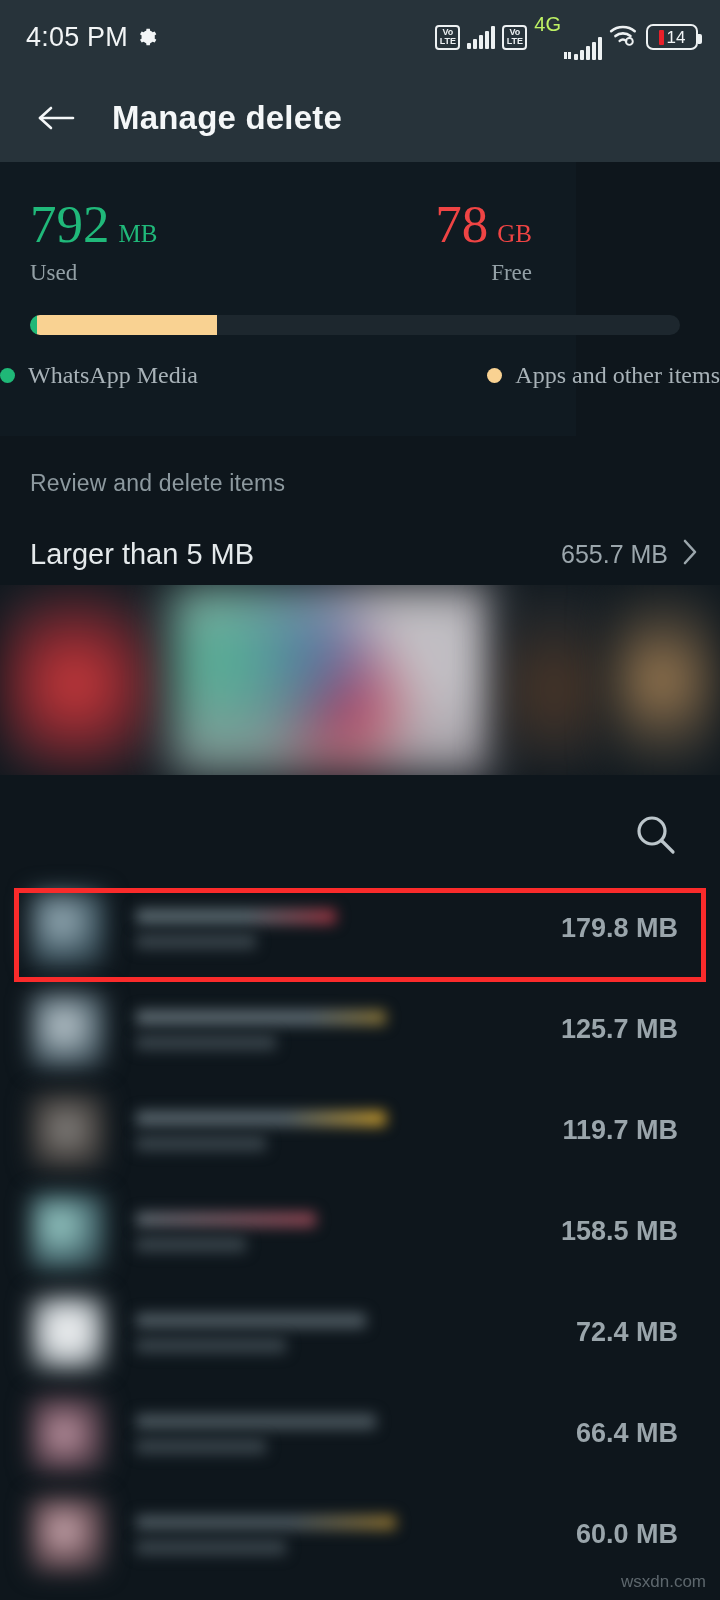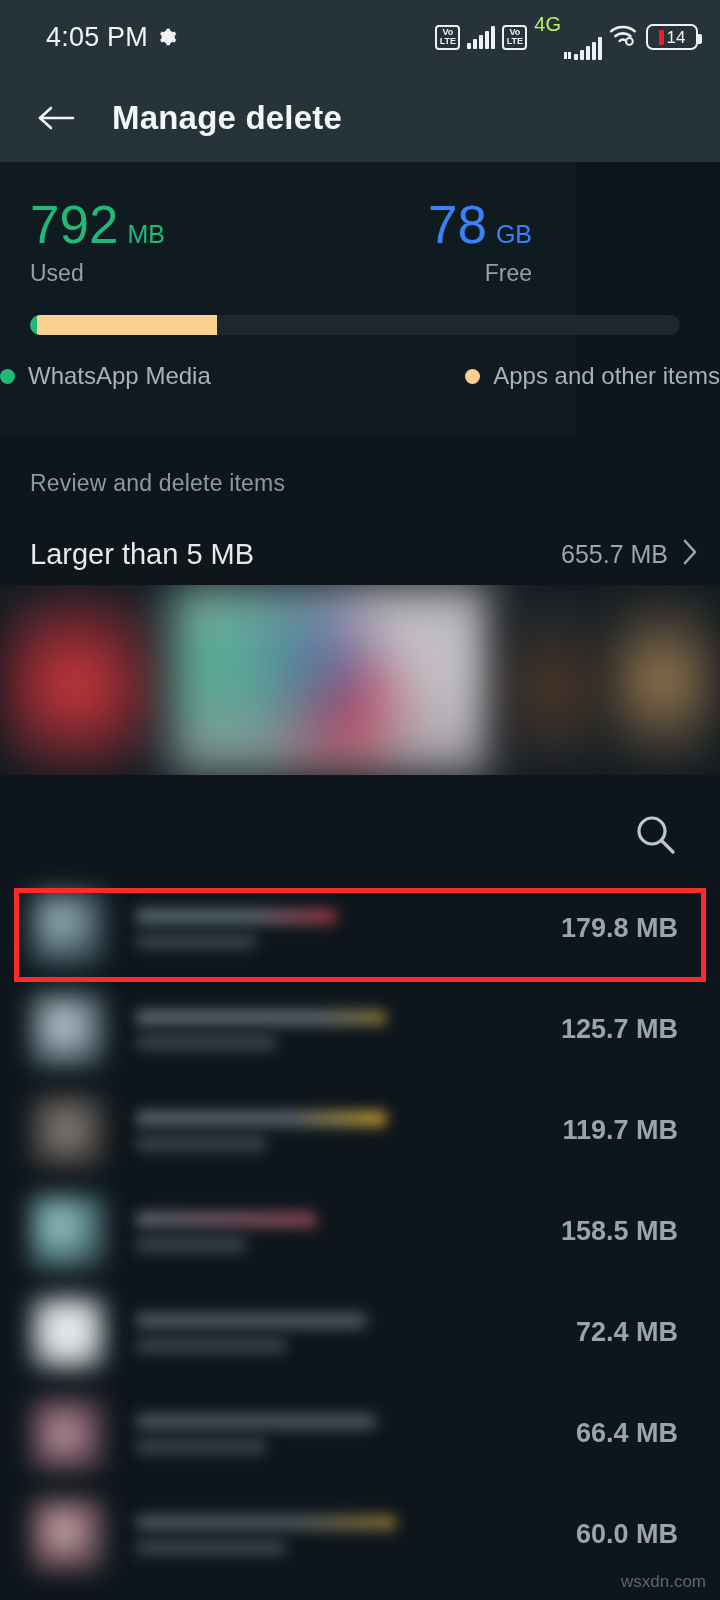--- a/index.html
+++ b/index.html
@@ -12,21 +12,21 @@
   #app{ position:relative; width:720px; height:1600px; background:#0E161C; }
 
   
   .statusbar{
     position:absolute; top:0; left:0; width:720px; height:74px;
     background:#27333A;
     display:flex; align-items:center; justify-content:space-between;
     padding:0 22px 0 26px;
   }
   .sb-left{ display:flex; align-items:center; gap:9px; }
-  .sb-time{ color:#F2F5F6; font-size:27px; font-weight:400; letter-spacing:.2px;margin-left:20px; }
+  .sb-time{ color:#F2F5F6; font-size:27px; font-weight:400; letter-spacing:.2px; }
   .gear{ width:20px; height:20px; display:block; }
   .sb-right{ display:flex; align-items:center; gap:7px; }
   .volte{
     width:25px;height:25px;border:2px solid #EDF1F2;border-radius:4px;
     display:flex;flex-direction:column;align-items:center;justify-content:center;
     color:#EDF1F2;line-height:1;
   }
   .volte b{ font-size:9px; font-weight:700; display:block; }
   .bars{ display:flex; align-items:flex-end; gap:2px; height:24px; }
   .bars i{ display:block; width:4px; background:#EDF1F2; border-radius:1px; }
@@ -52,30 +52,30 @@
 
   
   .appbar{
     position:absolute; top:74px; left:0; width:720px; height:88px;
     background:#27333A; display:flex; align-items:center; gap:34px; padding-left:34px;
   }
   .back{ width:44px; height:44px; display:flex; align-items:center; justify-content:center; }
   .appbar-title{ color:#F4F7F8; font-size:33px; font-weight:700; letter-spacing:.2px; }
 
   
-  .summary{ position:absolute; top:162px; left:0; width:576px; height:274px; background:#101A21; }
+  .summary{ position:absolute; top:162px; left:0; width:576px; height:274px; background:#101A21;font-family:Liberation Serif, serif; }
   .sum-row{ display:flex; justify-content:space-between; padding:36px 44px 0 30px; }
   .sum-block{ display:flex; flex-direction:column; }
   .sum-block.right{ align-items:flex-end; }
   .sum-main{ display:flex; align-items:baseline; gap:9px; }
   .sum-num{ font-size:53px; font-weight:400; line-height:1; }
   .sum-unit{ font-size:25px; font-weight:400; }
   .sum-label{ font-size:23px; color:#93A0A6; margin-top:9px; }
   .used .sum-num,.used .sum-unit{ color:#20B97A; }
-  .free .sum-num,.free .sum-unit{ color:#3b82f6; }
+  .free .sum-num,.free .sum-unit{ color:#ef4444; }
 
   .track{
     position:absolute; left:30px; top:153px; width:650px; height:20px;
     background:#1D272E; border-radius:10px; overflow:hidden; display:flex;
   }
   .seg-green{ width:7px; background:#1FB877; height:100%; }
   .seg-amber{ width:180px; background:#F9D292; height:100%; }
 
   .legend{
     position:absolute; top:200px; left:0; width:720px;

